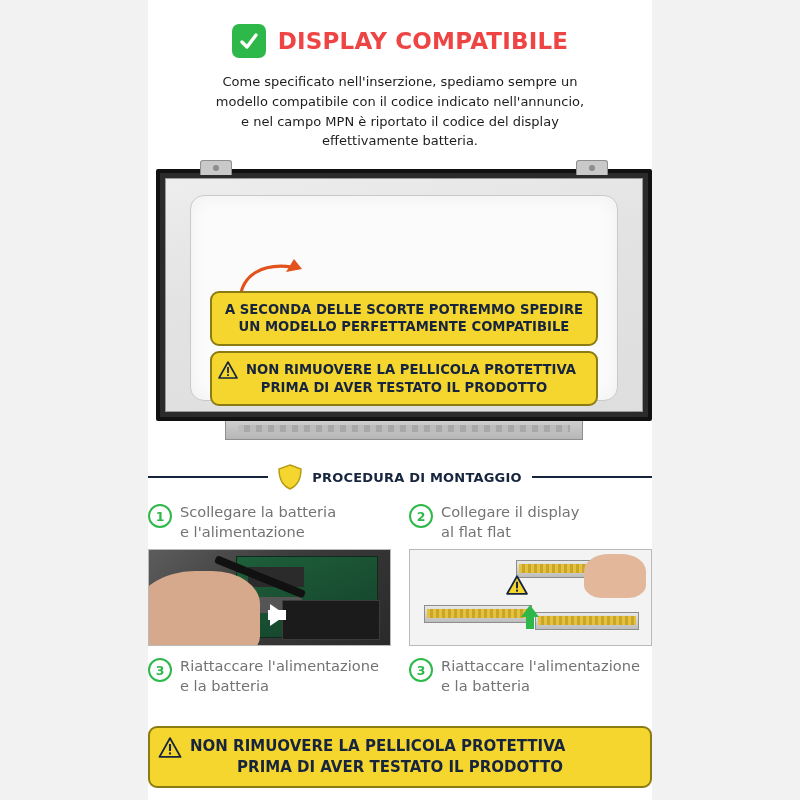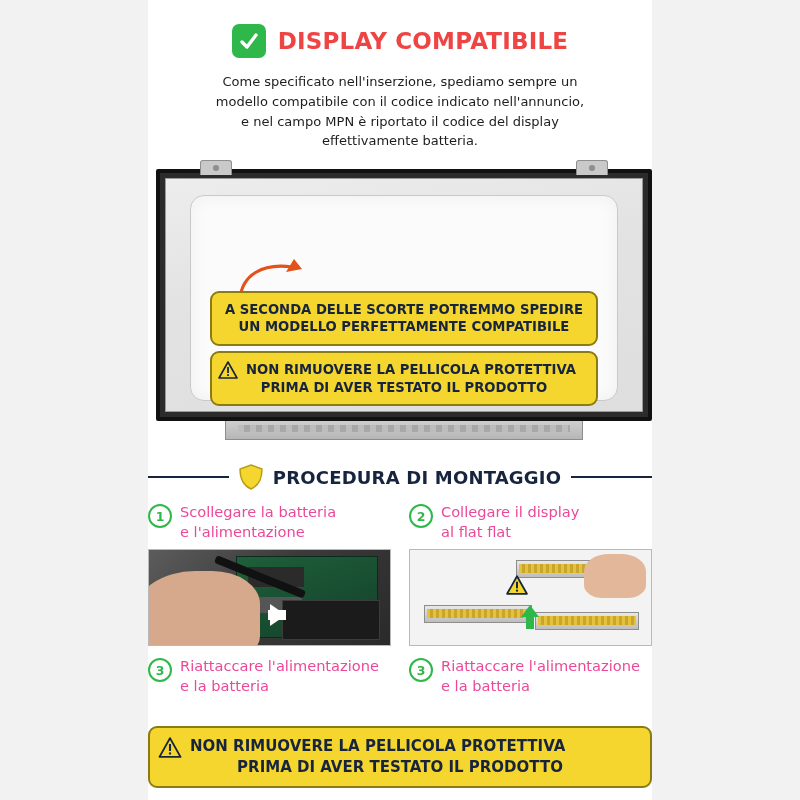--- a/index.html
+++ b/index.html
@@ -184,21 +184,21 @@
     display: flex;
     align-items: center;
     gap: 10px;
   }
   .proc-rule {
     flex: 1;
     height: 2px;
     background: #17243d;
   }
   .proc-title {
-    font-size: 18px;
+    font-size: 13px;
     font-weight: bold;
     color: #17243d;
     letter-spacing: .2px;
   }
   .shield { flex: none; }
 
   .steps {
     margin-top: 12px;
     display: flex;
     gap: 18px;
@@ -219,21 +219,21 @@
     font-weight: bold;
     font-size: 12.5px;
     display: flex;
     align-items: center;
     justify-content: center;
     margin-top: 2px;
   }
   .step-text {
     font-size: 14.6px;
     line-height: 1.35;
-    color: #ec4899;
+    color: #737373;
   }
   .photo {
     margin: 8px 0 10px;
     height: 95px;
     border: 1px solid #b9b9b9;
     position: relative;
     overflow: hidden;
   }
   .photo.laptop {
     background: linear-gradient(135deg,#5c5c5c 0%, #3b3b3b 45%, #2a2a2a 100%);

